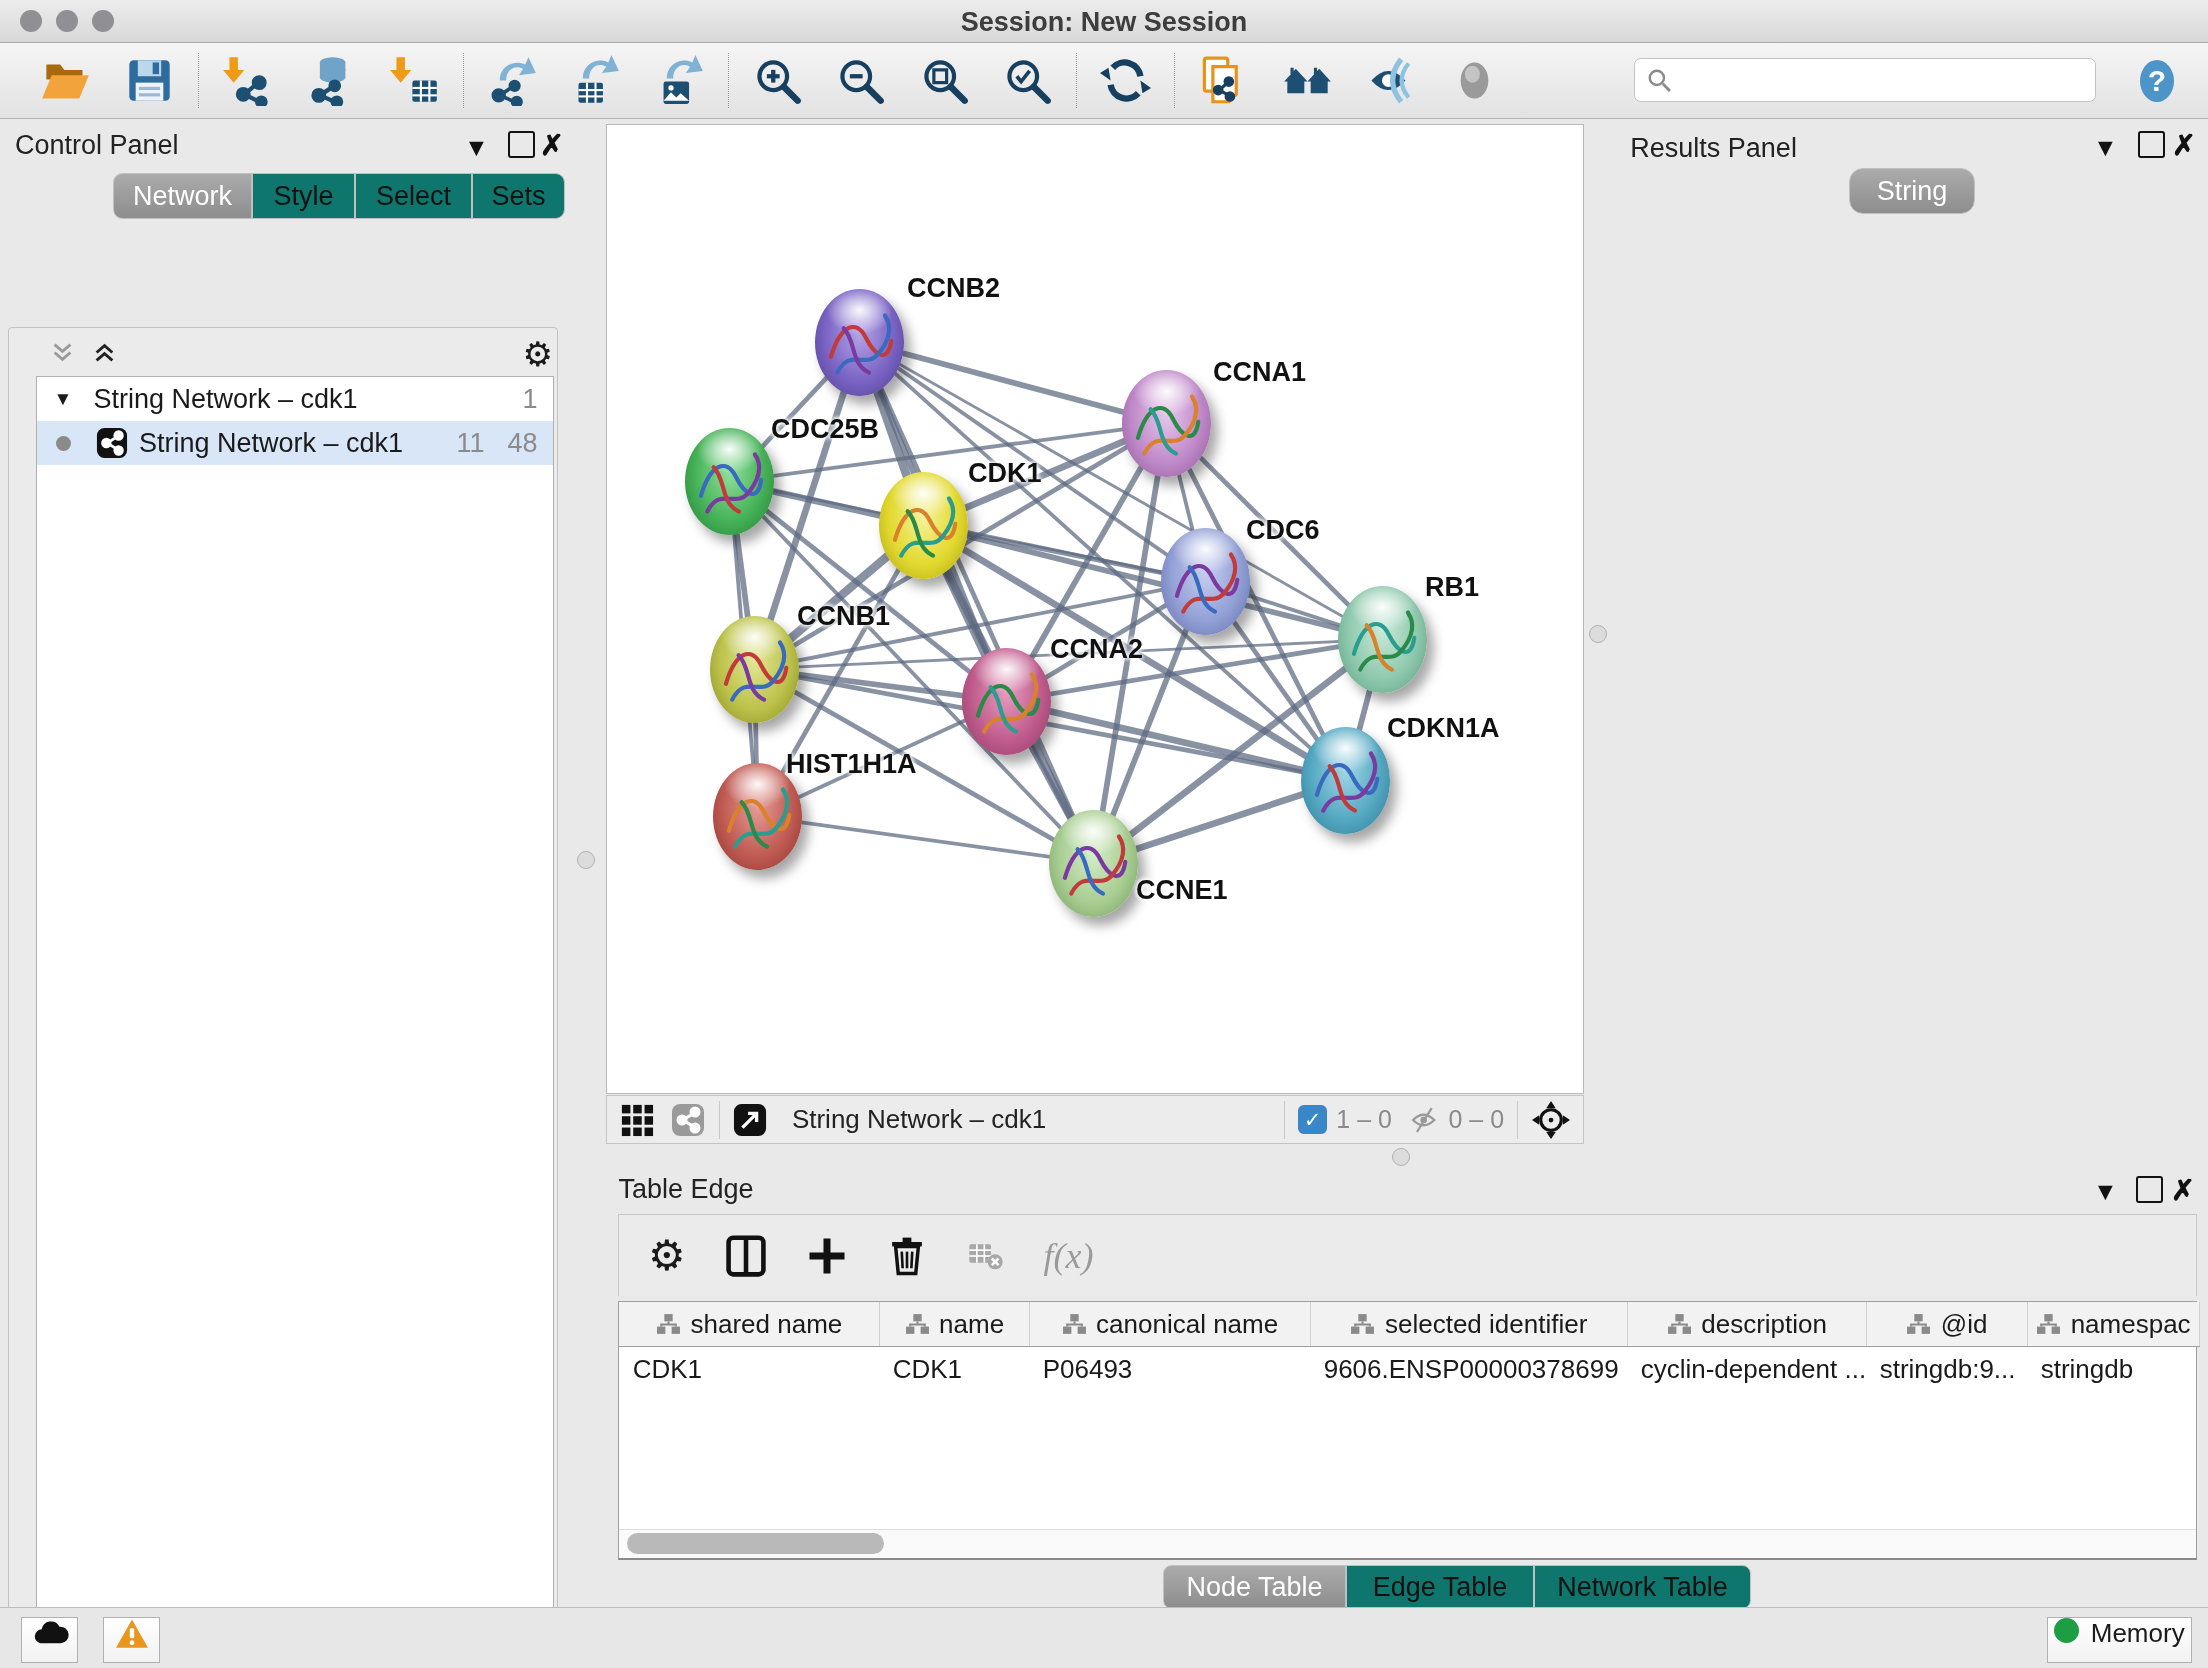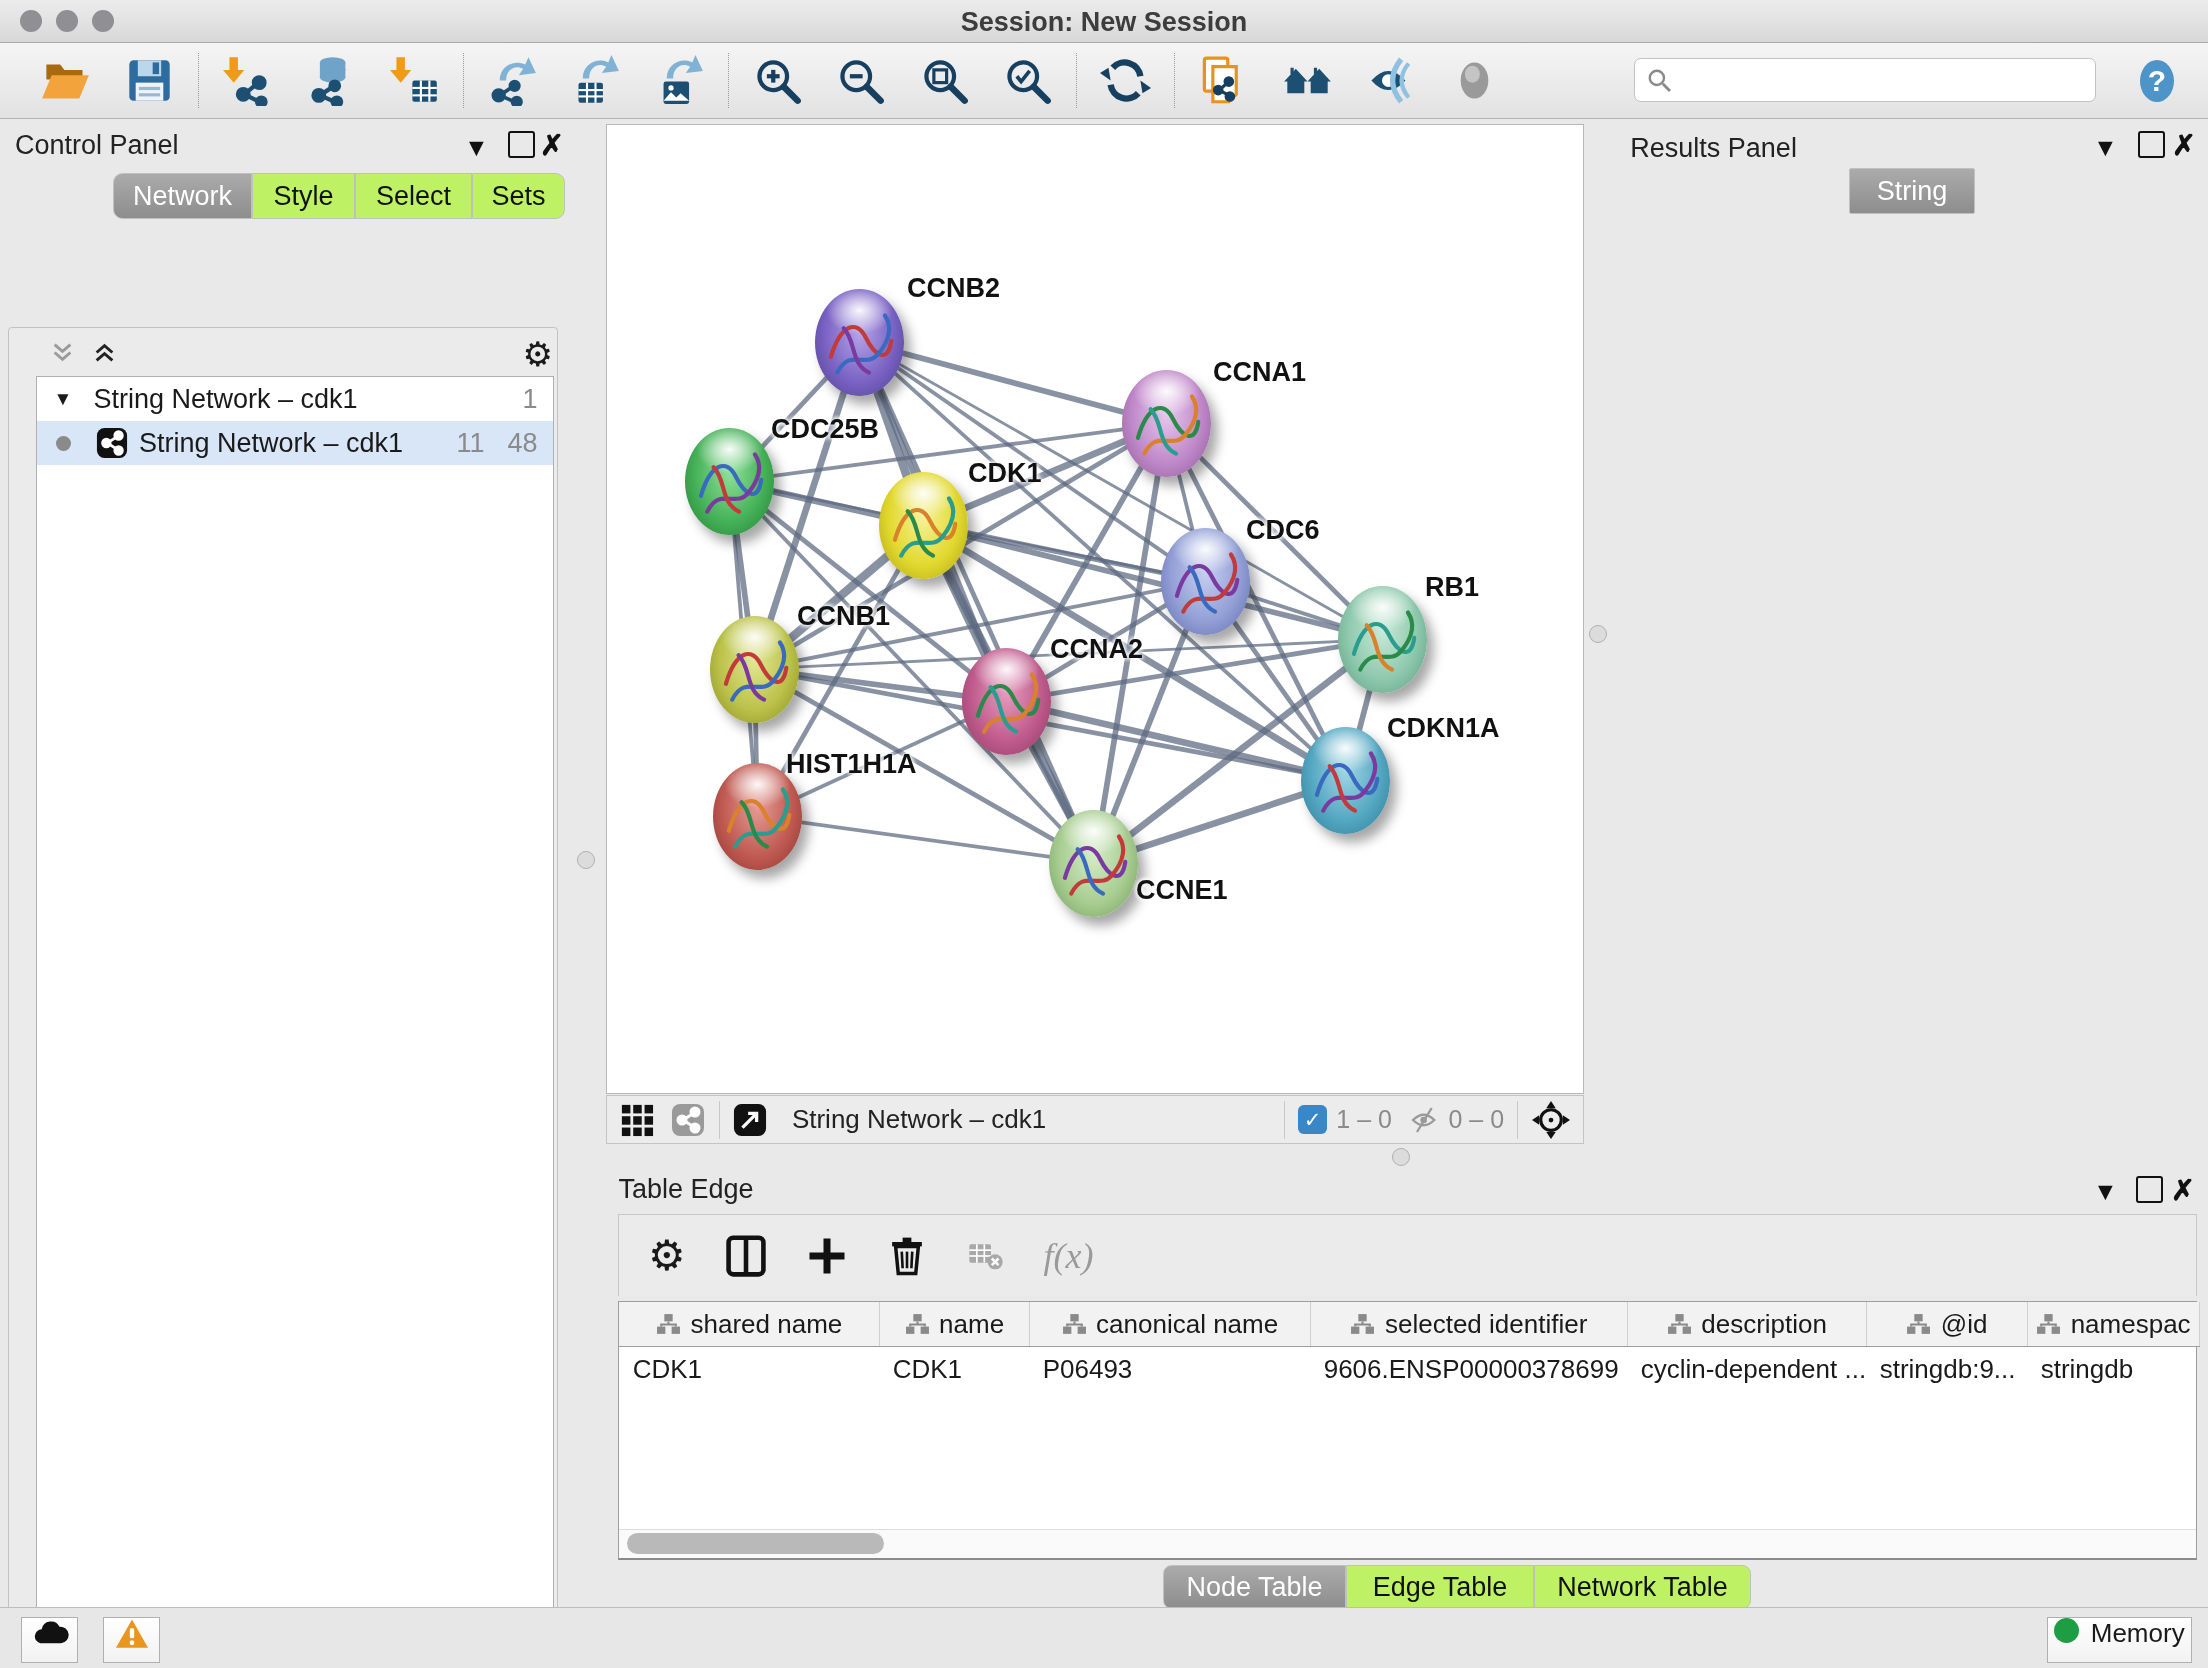--- a/index.html
+++ b/index.html
@@ -21,21 +21,21 @@
   .tbicon{width:55px;height:55px;}
   .searchbox{position:absolute;right:112px;top:15px;width:462px;height:44px;background:#fff;
     border:1.9px solid #c2c2c2;border-radius:6.7px;display:flex;align-items:center;padding-left:9.5px;box-sizing:border-box;}
   .searchbox input{border:none;outline:none;font-size:25px;width:399px;font-family:"Liberation Sans",sans-serif;background:transparent;}
   
   .phdr{font-size:27px;color:#222;}
   .pico{font-size:25px;color:#111;line-height:1;}
   .floatbox{width:23px;height:23px;border:2.9px solid #111;border-radius:2.9px;display:inline-block;}
   .tabstrip{display:flex;padding-left:43px;}
   .tab{height:44px;display:flex;align-items:center;justify-content:center;font-size:27px;
-    background:#bef264;border:1px solid #c0c0c0;color:#111;}
+    background:#0f766e;border:1px solid #c0c0c0;color:#111;}
   .tab.active{background:linear-gradient(#ababab,#8d8d8d);color:#fff;}
   
   .cp-inner{position:absolute;left:7.6px;top:207px;width:548px;height:1375px;background:#ebebeb;
     border:1px solid #c2c2c2;border-radius:3.8px;}
   .tree{position:absolute;left:27px;top:48px;width:516px;height:1320px;background:#fff;border:1px solid #b0b0b0;}
   .trow{position:relative;height:44px;display:flex;align-items:center;font-size:27px;}
   .trow.selected{background:#d9e6f7;}
   .cnt{color:#8a8a8a;}
   
   .canvas{position:absolute;left:606px;top:124px;width:978px;height:970px;background:#fff;border:1px solid #b8b8b8;box-sizing:border-box;}
@@ -554,21 +554,21 @@
         </svg>
     </span>
   </div>
 
   <div class="abs" style="left:1617px;top:120px;width:592px;height:1048px">
     <span class="phdr abs" style="left:13.3px;top:13px">Results Panel</span>
     <span class="pico abs" style="left:476px;top:15px">▼</span>
     <span class="abs floatbox" style="left:521px;top:11.4px"></span>
     <span class="pico abs" style="left:555px;top:11.4px;font-size:28.5px;font-weight:bold">✗</span>
 
-    <span class="tab active abs" style="left:232px;top:48px;width:124px;border-radius:2px">String</span>
+    <span class="tab active abs" style="left:232px;top:48px;width:124px;border-radius:14px">String</span>
 
   </div>
 
   <div class="tp">
     <span class="phdr abs" style="left:12.4px;top:5.7px">Table Edge</span>
     <span class="pico abs" style="left:1487px;top:11.4px">▼</span>
     <span class="abs floatbox" style="left:1530px;top:7.6px"></span>
     <span class="pico abs" style="left:1565px;top:7.6px;font-size:28.5px;font-weight:bold">✗</span>
 
     <div class="abs" style="left:12.4px;top:46px;width:1579px;height:82px;background:#ebebeb;border:1px solid #c8c8c8;border-bottom:none;display:flex;align-items:center;gap:38px;padding-left:28.5px;box-sizing:border-box">

